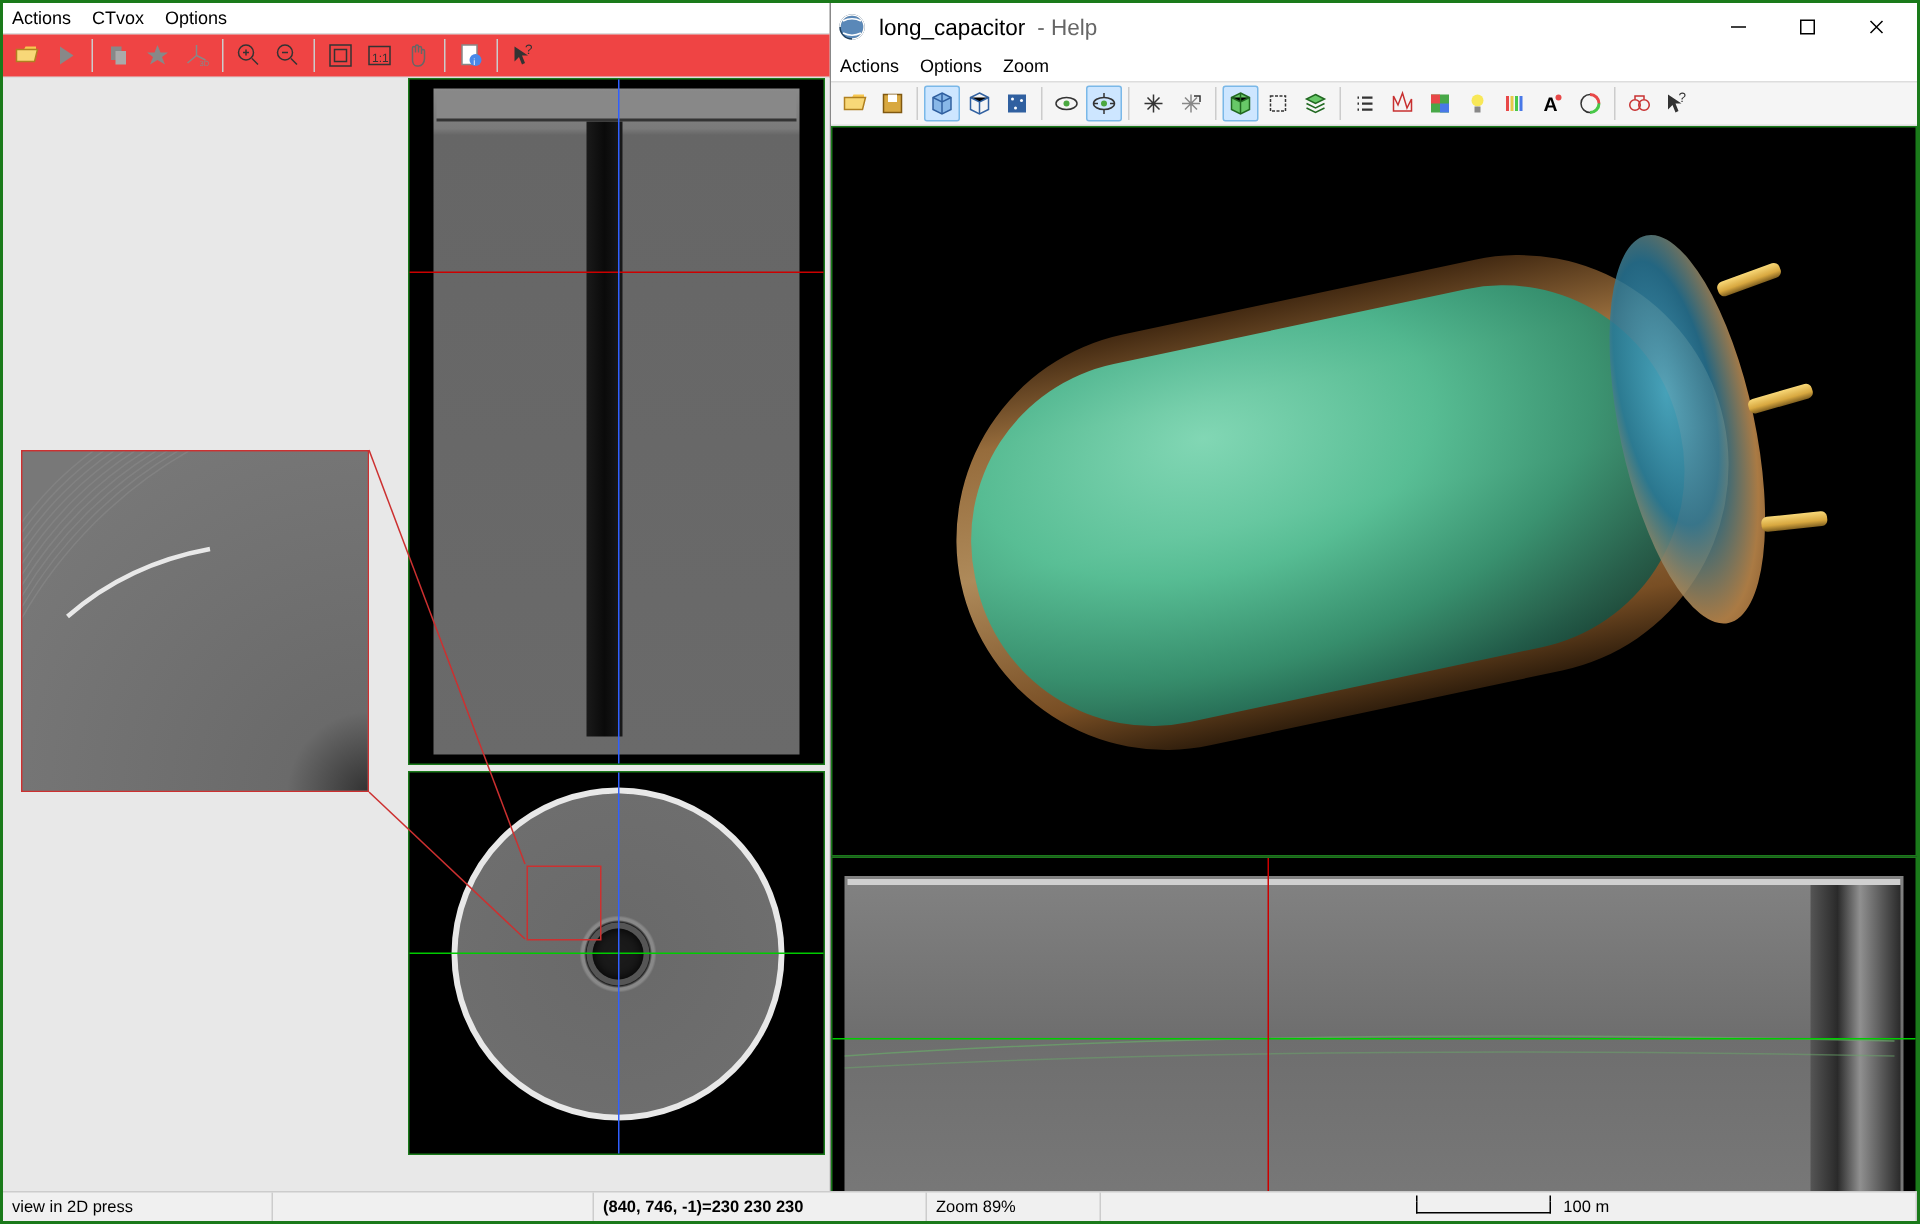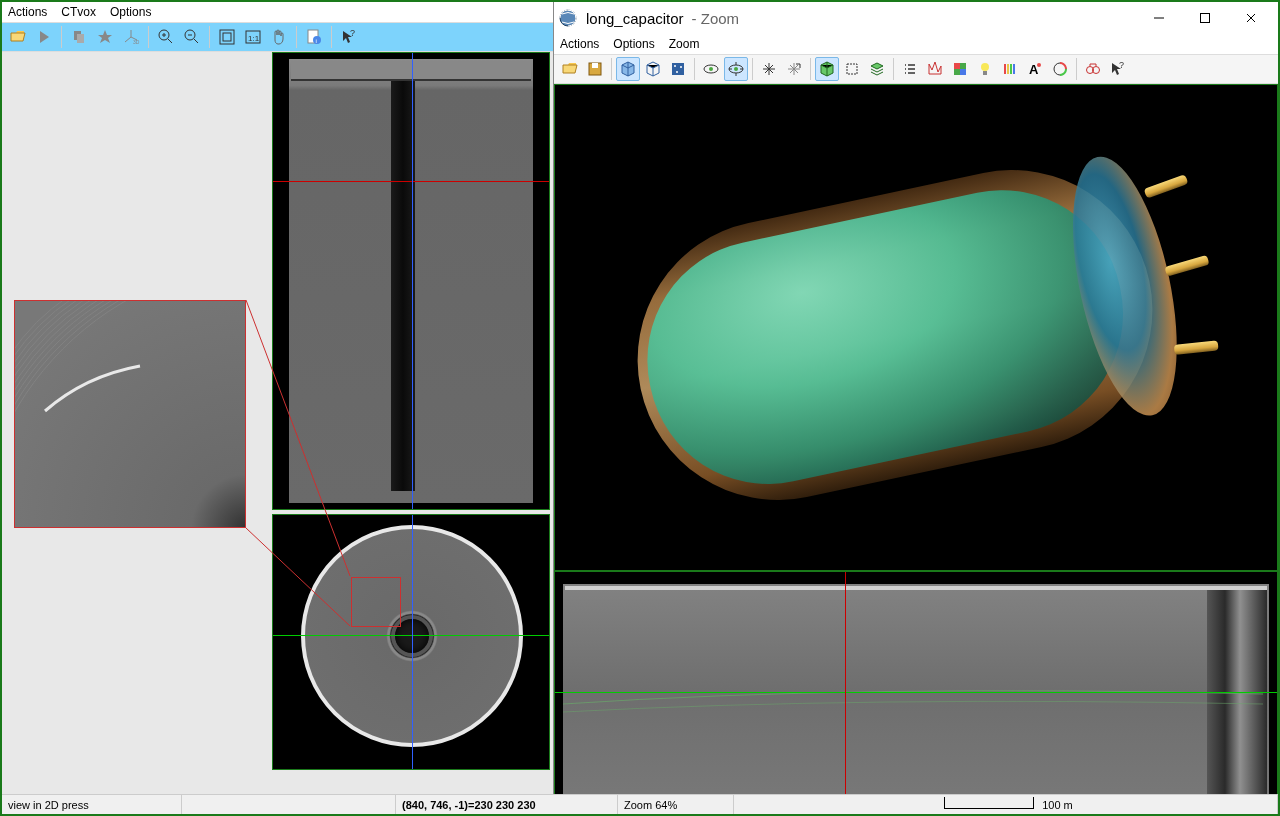--- a/index.html
+++ b/index.html
@@ -58,21 +58,21 @@
   align-items: center;
   padding: 0 6px;
   gap: 14px;
   font-size: 12px;
 }
 .menubar span { cursor: default; }
 
 
 .toolbar {
   height: 30px;
-  background: #7dd3fc;
+  background: #ef4444;
   border-top: 1px solid #ddd;
   border-bottom: 1px solid #ddd;
   display: flex;
   align-items: center;
   padding: 0 4px;
   gap: 2px;
 }
 .toolbar-right {
   height: 30px;
   background: #f5f5f5;
@@ -373,21 +373,21 @@
   <div class="right-app">
     <div class="titlebar-right">
       <span class="title-icon title-icon-big">
         <svg viewBox="0 0 20 20">
             <circle cx="10" cy="10" r="8" fill="#5a88b8" stroke="#204060"></circle>
             <path d="M10 2a8 8 0 010 16M2 10a8 8 0 0116 0" stroke="#fff" fill="none"></path>
             <path d="M4 6q6 -3 12 0M4 14q6 3 12 0" stroke="#fff" fill="none"></path>
           </svg>
       </span>
       <span class="title-text" style="font-size:15px;">long_capacitor</span>
-      <span class="title-text-app">- Zoom</span>
+      <span class="title-text-app">- Help</span>
       <div class="winbtns">
         <div class="winbtn">
             <svg viewBox="0 0 12 12">
               <path d="M1 6h10" stroke="#000" stroke-width="1"></path>
             </svg>
           </div>
         <div class="winbtn">
             <svg viewBox="0 0 12 12">
               <rect x="1.5" y="1.5" width="9" height="9" fill="none" stroke="#000" stroke-width="1"></rect>
             </svg>
@@ -569,18 +569,18 @@
         <div class="crosshair-v red-line" style="left:290px;"></div>
       </div>
     </div>
   </div>
 </div>
 
 <div class="statusbar">
   <div class="status-cell" style="width:180px;">view in 2D press</div>
   <div class="status-cell" style="width:214px;"></div>
   <div class="status-cell" style="width:222px;font-weight:bold;">(840, 746, -1)=230 230 230</div>
-  <div class="status-cell" style="width:116px;">Zoom 64%</div>
+  <div class="status-cell" style="width:116px;">Zoom 89%</div>
   <div class="status-cell" style="flex:1; justify-content:center;">
     <div class="scalebar"></div>
     <span style="margin-left:8px;">100 m</span>
   </div>
 </div>
 
 </body></html>

